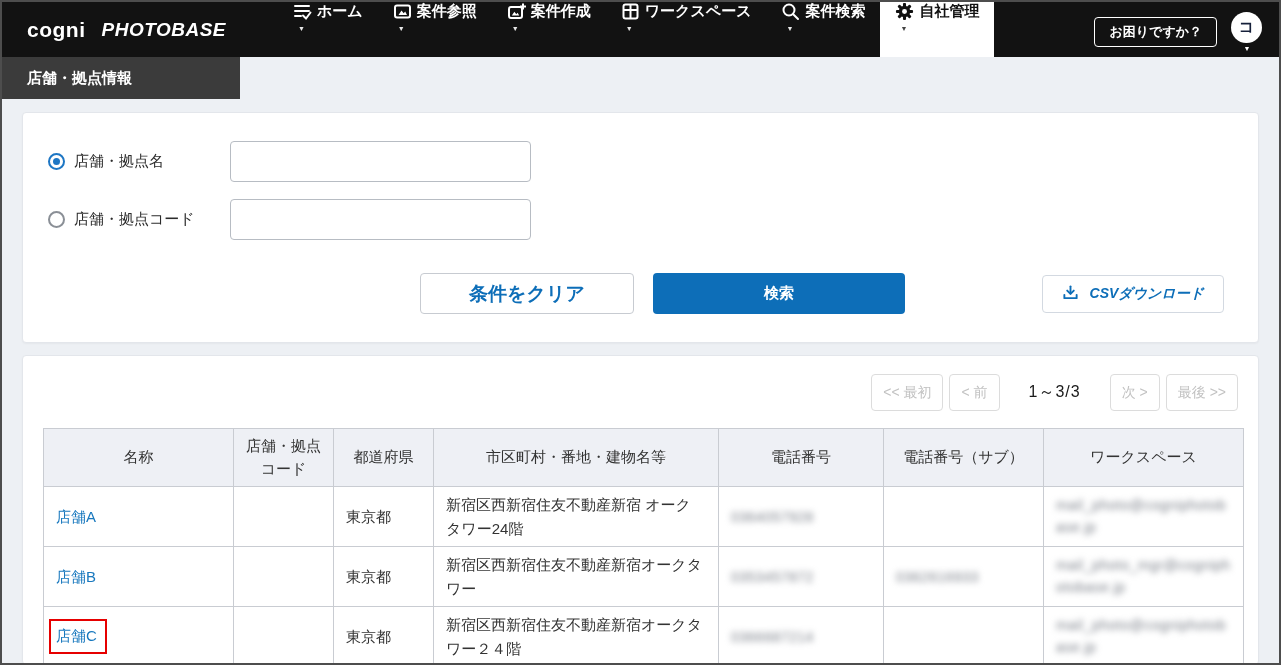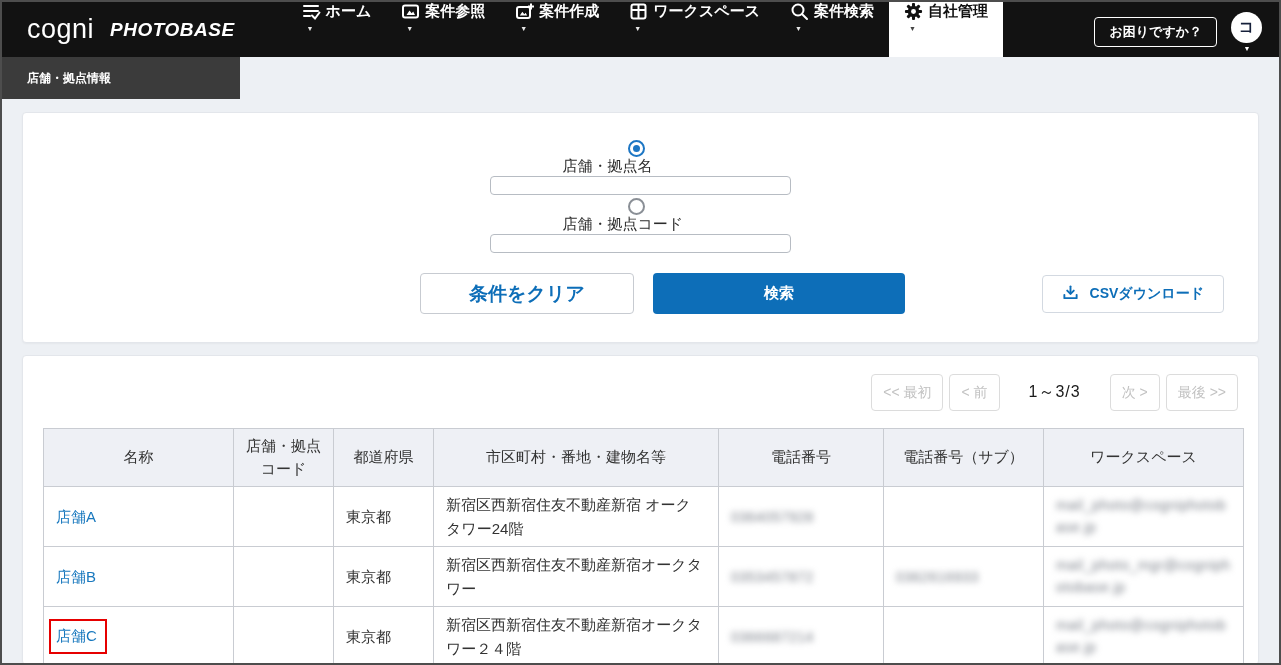--- a/index.html
+++ b/index.html
@@ -10,21 +10,21 @@
     background: #edf0f4;
     overflow: hidden;
     position: relative;
   }
   
   .topnav {
     height: 55px; background: #121212; display: flex; align-items: stretch;
     position: relative;
   }
   .logo { display: flex; align-items: center; padding-left: 25px; color:#fff; }
-  .logo .p1 { font-weight: 400; font-size: 27px; letter-spacing: .5px; }
+  .logo .p1 { font-weight: 700; font-size: 21px; letter-spacing: .5px; }
   .logo .p2 { font-style: italic; font-weight: 700; font-size: 19px; letter-spacing: .5px; margin-left: 16px; }
   .navmenu { display: flex; margin-left: 52px; align-items: stretch; }
   .nav-item {
     display: flex; flex-direction: column; justify-content: flex-start;
     padding: 0 15px; color: #fff; cursor: pointer;
   }
   .nav-item.active { background: #ffffff; color: #111; }
   .nav-item .line1 { display: flex; align-items: center; gap: 5px; }
   .nav-item .lbl { font-weight: 700; font-size: 15px; white-space: nowrap; }
   .nav-item .caret { font-size: 7px; line-height: 7px; margin-top: 4px; margin-left: 5px; color: rgba(255,255,255,.9); }
@@ -39,30 +39,30 @@
   .avatar-wrap { position: absolute; right: 16px; top: 10px; width: 32px; text-align: center; cursor: pointer; }
   .avatar {
     width: 31px; height: 31px; border-radius: 50%; background: #fff;
     display: flex; align-items: center; justify-content: center;
     font-weight: 800; font-size: 15px; color: #16203a;
   }
   .avatar-caret { color: #fff; font-size: 7px; line-height: 8px; margin-top: 2px; }
   
   .subtab {
     width: 238px; height: 42px; background: #3b3b3b; color: #fff;
-    font-weight: 700; font-size: 12px; display: flex; align-items: center;
+    font-weight: 700; font-size: 15px; display: flex; align-items: center;
     padding-left: 25px;
   }
   
   .card {
     background: #fff; border: 1px solid #e3e6eb; border-radius: 4px;
     margin: 0 20px; box-shadow: 0 1px 2px rgba(0,0,0,.04);
   }
   .card.search { margin-top: 13px; padding: 27px 25px 28px; }
-  .form-row { display: flex; align-items: center; margin-bottom: 16px; height: 42px; flex-direction: column; }
+  .form-row { display: flex; align-items: center; margin-bottom: 16px; height: 42px; }
   .radio { width: 17px; height: 17px; border-radius: 50%; margin-right: 9px; position: relative; flex: none; cursor: pointer; }
   .radio.on { border: 2px solid #1d76c4; }
   .radio.on::after { content:""; position:absolute; left:3px; top:3px; width:7px; height:7px; border-radius:50%; background:#1d76c4; }
   .radio.off { border: 2px solid #8a8f96; background: #fff; }
   .form-label { font-size: 15px; color: #2b2b2b; width: 156px; }
   .text-input {
     width: 301px; height: 41px; border: 1px solid #b7bcc3; border-radius: 4px;
     font-size: 15px; padding: 0 10px; font-family: "Liberation Sans", sans-serif;
   }
   .btn-row { display: flex; align-items: center; margin-top: 33px; }
@@ -71,21 +71,21 @@
     margin-left: 372px; width: 214px; height: 41px; background: #fff;
     border: 1px solid #c7cbd1; color: #0d6eb8; font-size: 19px;
   }
   .btn-search {
     margin-left: 19px; width: 252px; height: 41px; background: #0d6eb8;
     border: none; color: #ffffff; font-size: 15px;
   }
   .btn-csv {
     margin-left: auto; margin-right: 9px; height: 38px; padding: 0 19px;
     background: #fff; border: 1px solid #d3d9e1; color: #0d6eb8; font-size: 14px;
-    display: flex; align-items: center; gap: 11px;
+    display: flex; align-items: center; gap: 11px; font-style: italic;
   }
   
   .card.results { margin-top: 12px; padding: 18px 20px 40px; height: 310px; }
   .pagination { display: flex; justify-content: flex-end; align-items: center; gap: 6px; }
   .page-btn {
     height: 37px; padding: 0 11px; background: #fff; border: 1px solid #dcdcdc;
     border-radius: 4px; color: #c2c2c2; font-size: 14px;
     font-family: "Liberation Sans", sans-serif;
   }
   .page-range { font-size: 16px; color: #1a1a1a; margin: 0 23px; letter-spacing: 1px; }

